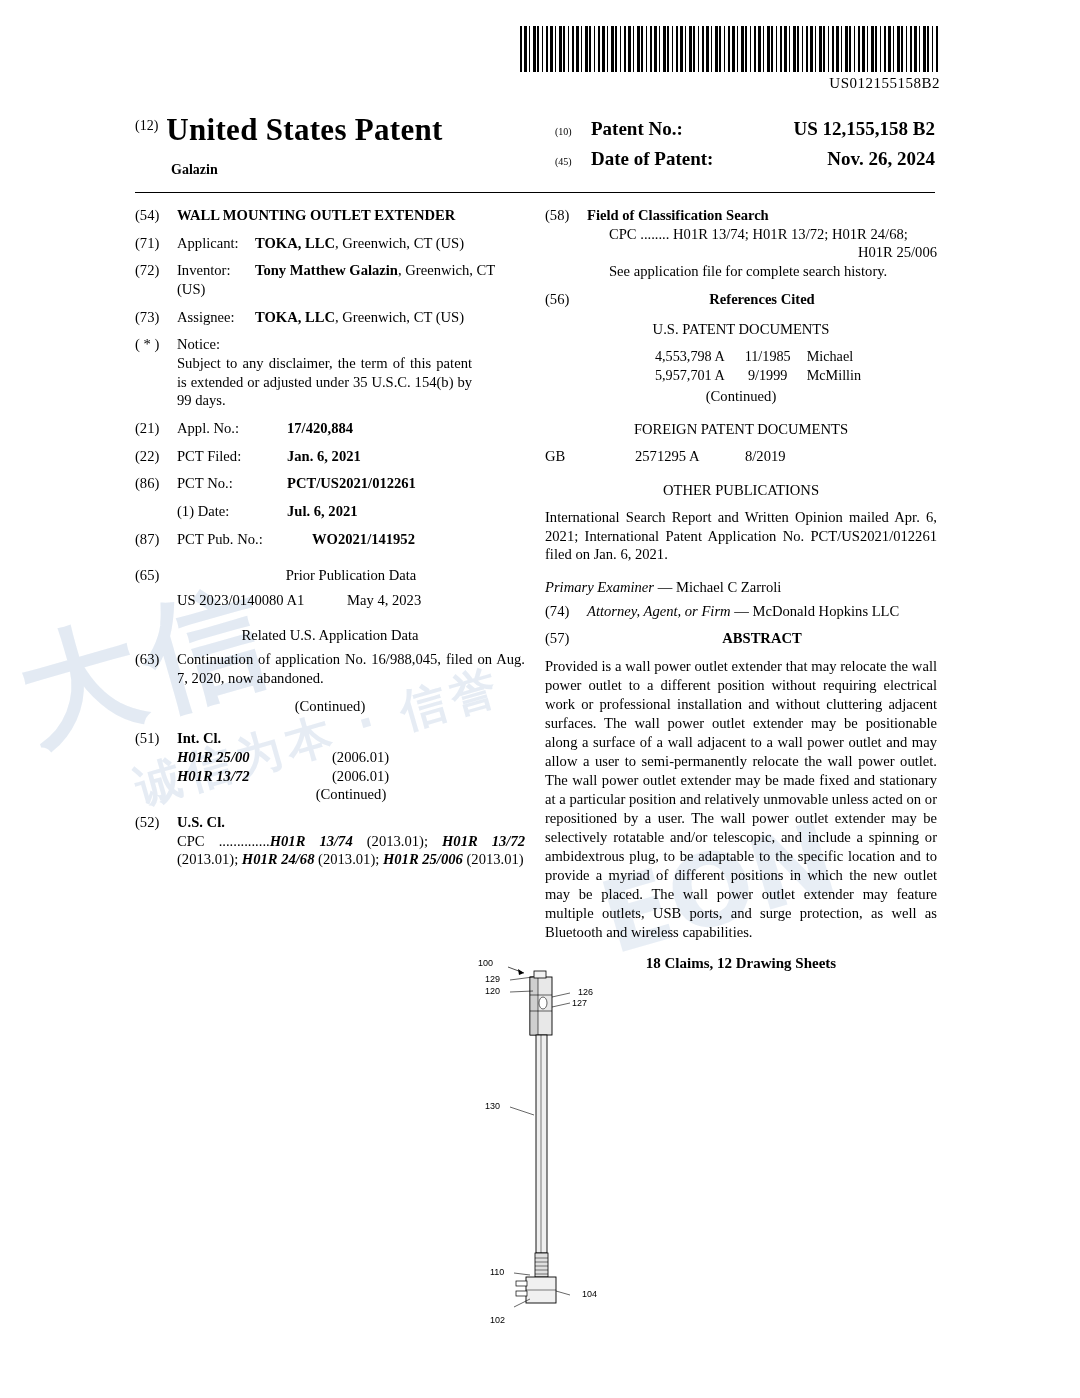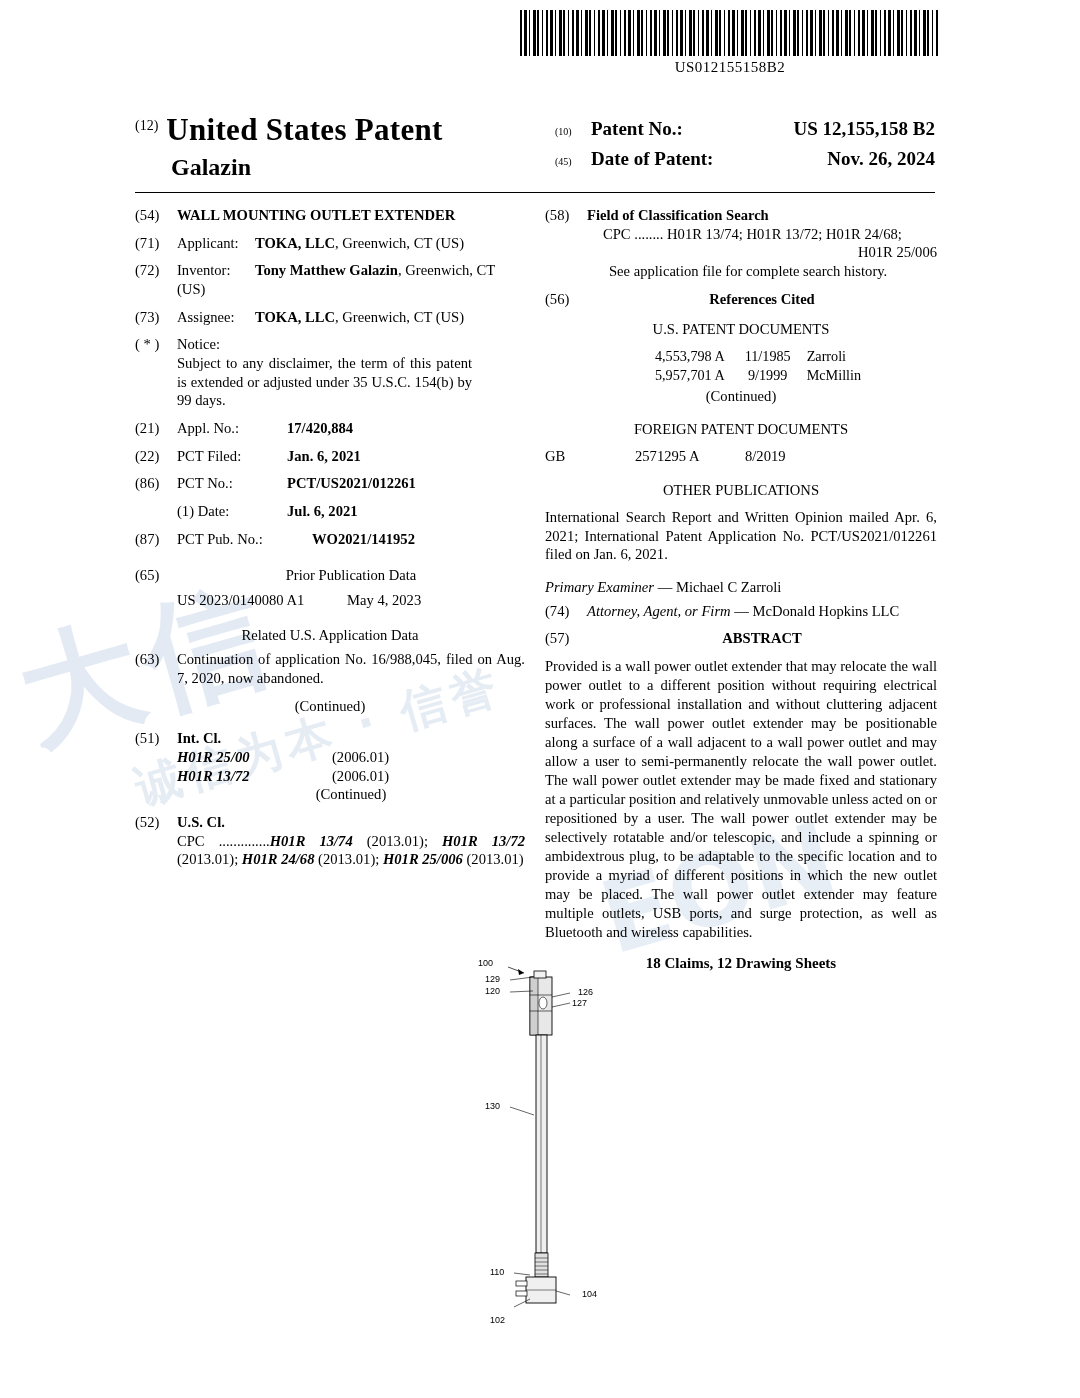--- a/index.html
+++ b/index.html
@@ -19,23 +19,23 @@
     position: absolute;
     left: 0; top: 0;
     width: 1080px;
     height: 1398px;
   }
 
   
   .barcode-wrap {
     position: absolute;
     left: 520px;
-    top: 10px;
+    top: 26px;
     width: 420px;
-    text-align: center;
+    text-align: right;
   }
   .barcode {
     height: 46px;
     width: 420px;
     background-repeat: repeat-x;
     background-image:
       repeating-linear-gradient(to right,
         #000 0px, #000 2px, #fff 2px, #fff 4px,
         #000 4px, #000 7px, #fff 7px, #fff 9px,
         #000 9px, #000 10px, #fff 10px, #fff 13px,
@@ -67,23 +67,23 @@
     vertical-align: 10px;
   }
   .us-patent {
     font-size: 31px;
     font-weight: bold;
     letter-spacing: 0.3px;
     display: inline-block;
     margin-left: 8px;
   }
   .inventor-name {
-    font-size: 24px;
-    font-weight: bold;
-    margin-top: 6px;
+    font-size: 14px;
+    font-weight: bold;
+    margin-top: 14px;
     margin-left: 36px;
   }
   .t-right {
     position: absolute;
     left: 420px;
     top: 6px;
     width: 380px;
     font-size: 17px;
   }
   .t-right-row {
@@ -388,42 +388,42 @@
     </div>
 
   </div>
 
   <div class="col col-right">
 
     <div class="row">
       <div class="num">(58)</div>
       <div class="body">
         <div class="bold">Field of Classification Search</div>
-        <div style="margin-left:16px">CPC ........  H01R 13/74; H01R 13/72; H01R 24/68;</div>
+        <div style="margin-left:22px">CPC ........  H01R 13/74; H01R 13/72; H01R 24/68;</div>
         <div style="text-align:right">H01R 25/006</div>
         <div style="margin-left:22px">See application file for complete search history.</div>
       </div>
     </div>
 
     <div class="row" style="margin-top:6px">
       <div class="num">(56)</div>
       <div class="body">
         <div class="bold center">References Cited</div>
       </div>
     </div>
 
     <div class="center" style="margin:12px 0 8px 0">U.S. PATENT DOCUMENTS</div>
 
     <div class="refs-wrap">
       <table class="refs">
         <tbody>
             <tr>
           <td>4,553,798 A</td>
           <td style="padding-left:14px">11/1985</td>
-          <td style="padding-left:10px">Zarroli</td>
+          <td style="padding-left:10px">Michael</td>
         </tr>
         <tr>
           <td>5,957,701 A</td>
           <td style="padding-left:14px;text-align:center">9/1999</td>
           <td style="padding-left:10px">McMillin</td>
         </tr>
       </tbody>
         </table>
     </div>
     <div class="center" style="margin-top:2px">(Continued)</div>

